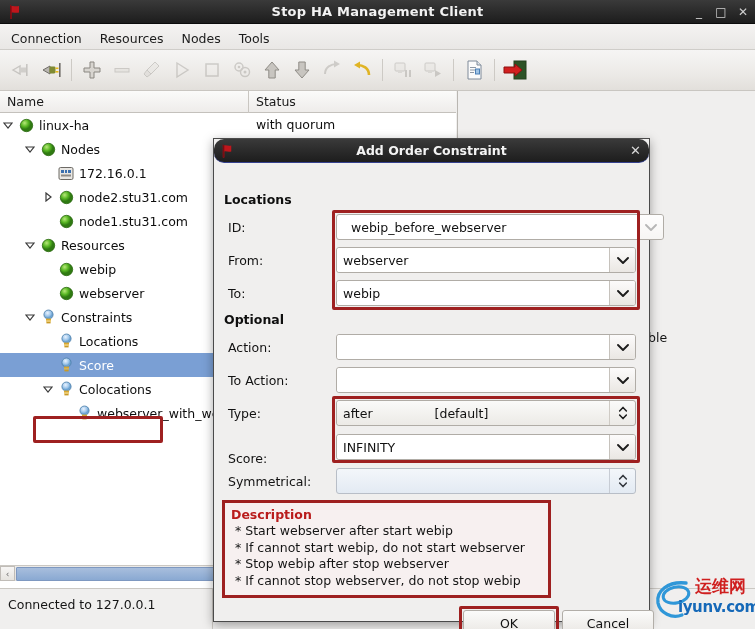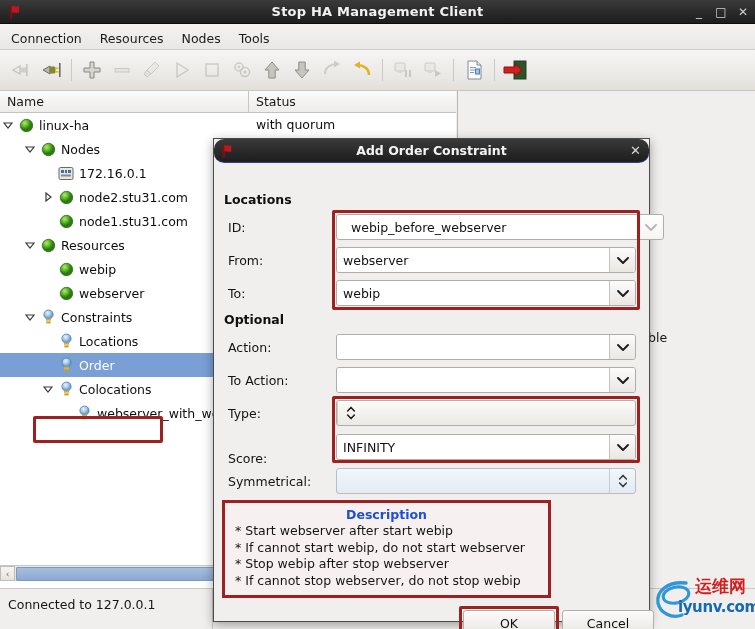--- a/index.html
+++ b/index.html
@@ -218,21 +218,21 @@
   .redbox {
     position: absolute; border: 3px solid #9e2020; border-radius: 2px; pointer-events: none;
   }
 
   #descbox {
     position: absolute; left: 8px; top: 337px; width: 329px; height: 98px;
     background: #f7f0f0;
     border: 3px solid #9e2020;
     padding: 4px 6px 0 6px;
   }
-  #descbox .dtitle { font-weight: bold; font-size: 12.5px; color: #1d4ed8; line-height: 16px; text-align: center; }
+  #descbox .dtitle { font-weight: bold; font-size: 12.5px; color: #b91c1c; line-height: 16px; }
   #descbox .dline { font-size: 12.5px; color: #151515; line-height: 16.5px; padding-left: 4px; }
 
   .dlgbtn {
     position: absolute; height: 27px;
     background: linear-gradient(to bottom,#fbfbfa,#e8e5e1);
     border: 1px solid #b2aea8; border-radius: 3px;
     display: flex; align-items: center; justify-content: center;
     font-size: 12.5px; color: #111;
   }
   .dlgbtn u { text-decoration: underline; }
@@ -550,21 +550,21 @@
       <div class="trow sel" style="padding-left:40px;">
         <div class="twist"></div>
         <div class="ticon">
           <svg width="15" height="16" viewBox="0 0 15 16">
               <circle cx="7.5" cy="5.6" r="4.6" fill="url(#bulbg)" stroke="#4c7da8" stroke-width="0.8"></circle>
               <rect x="5" y="9.6" width="5" height="1.4" fill="#d8a832"></rect>
               <rect x="5" y="11.2" width="5" height="1.4" fill="#e4b842"></rect>
               <rect x="5.4" y="12.8" width="4.2" height="1.6" fill="#c99a26"></rect>
             </svg>
         </div>
-        <div class="tlabel">Order</div>
+        <div class="tlabel">Score</div>
       </div>
 
       <div class="trow" style="padding-left:40px;">
         <div class="twist">
           <svg width="10" height="10" viewBox="0 0 10 10">
               <path d="M1 3 L9 3 L5 8 Z" fill="none" stroke="#3a3a3a" stroke-width="1.2"></path>
             </svg>
         </div>
         <div class="ticon">
           <svg width="15" height="16" viewBox="0 0 15 16">
@@ -673,20 +673,24 @@
         <div class="val"></div>
         <div class="arrow">
           <svg width="12" height="9" viewBox="0 0 12 9">
               <path d="M1 2 L6 7 L11 2" fill="none" stroke="#1c1c1c" stroke-width="1.9" stroke-linecap="round" stroke-linejoin="round"></path>
             </svg>
         </div>
       </div>
 
       <div class="f-label" style="left:14px; top:243px;">Type:</div>
       <div class="field flat" style="left:122px; top:237px; width:300px;">
+        <div class="val">
+          <span>after</span>
+          <span class="dflt">[default]</span>
+        </div>
         <div class="arrow">
           <svg width="10" height="16" viewBox="0 0 10 16">
             <path d="M1.6 6 L5 2.4 L8.4 6" fill="none" stroke="#1c1c1c" stroke-width="1.5" stroke-linecap="round" stroke-linejoin="round"></path>
             <path d="M1.6 10 L5 13.6 L8.4 10" fill="none" stroke="#1c1c1c" stroke-width="1.5" stroke-linecap="round" stroke-linejoin="round"></path>
           </svg>
         </div>
       </div>
 
       <div class="f-label" style="left:14px; top:288px;">Score:</div>
       <div class="field" style="left:122px; top:271px; width:300px;">

